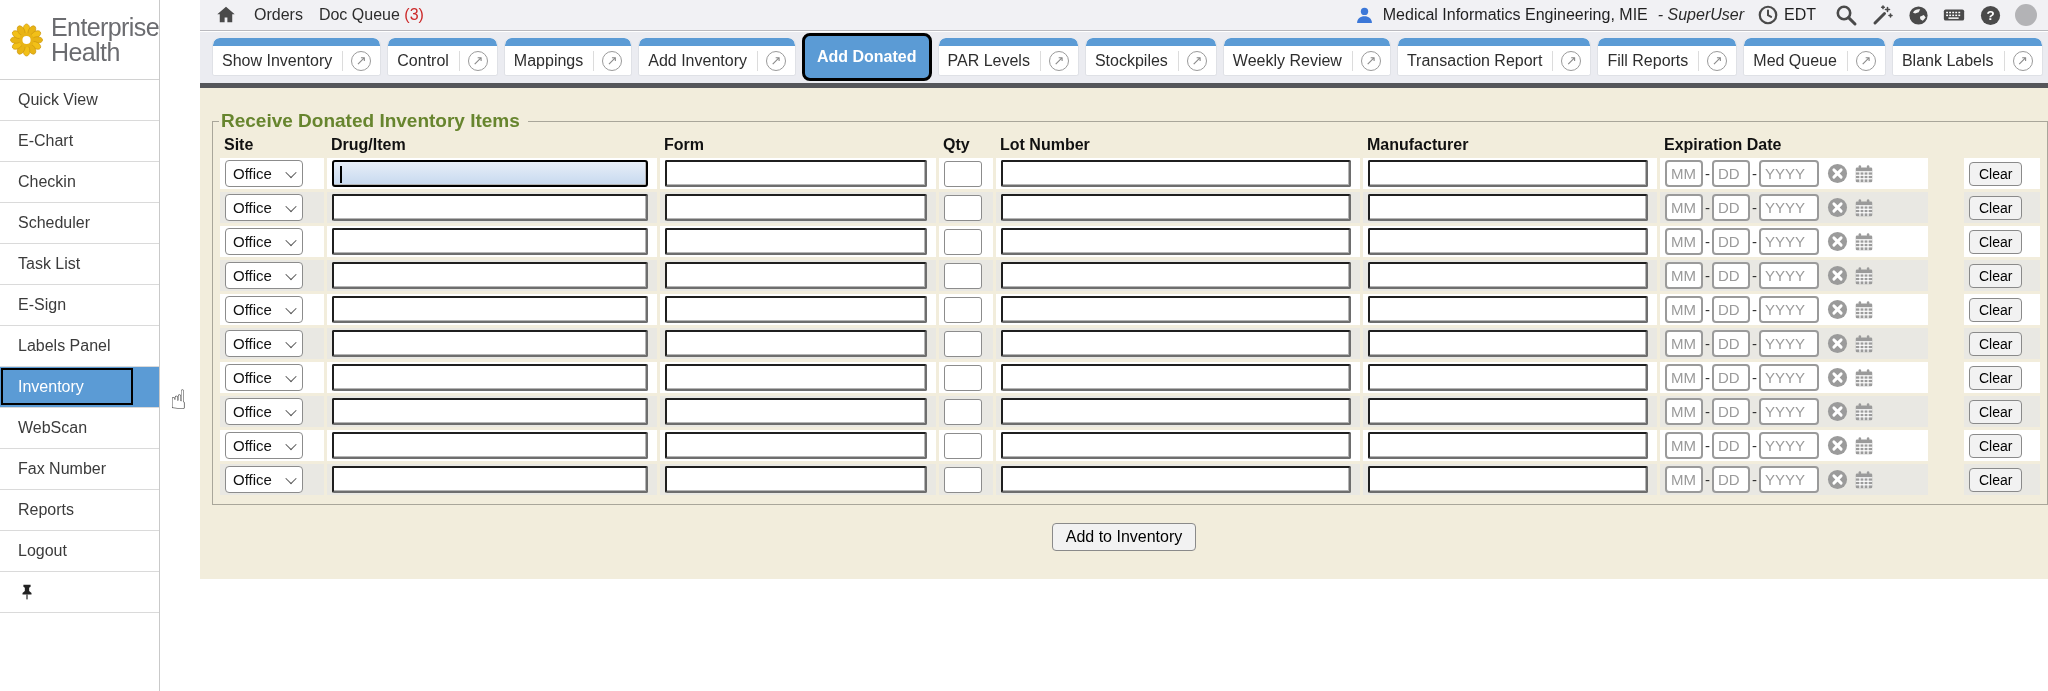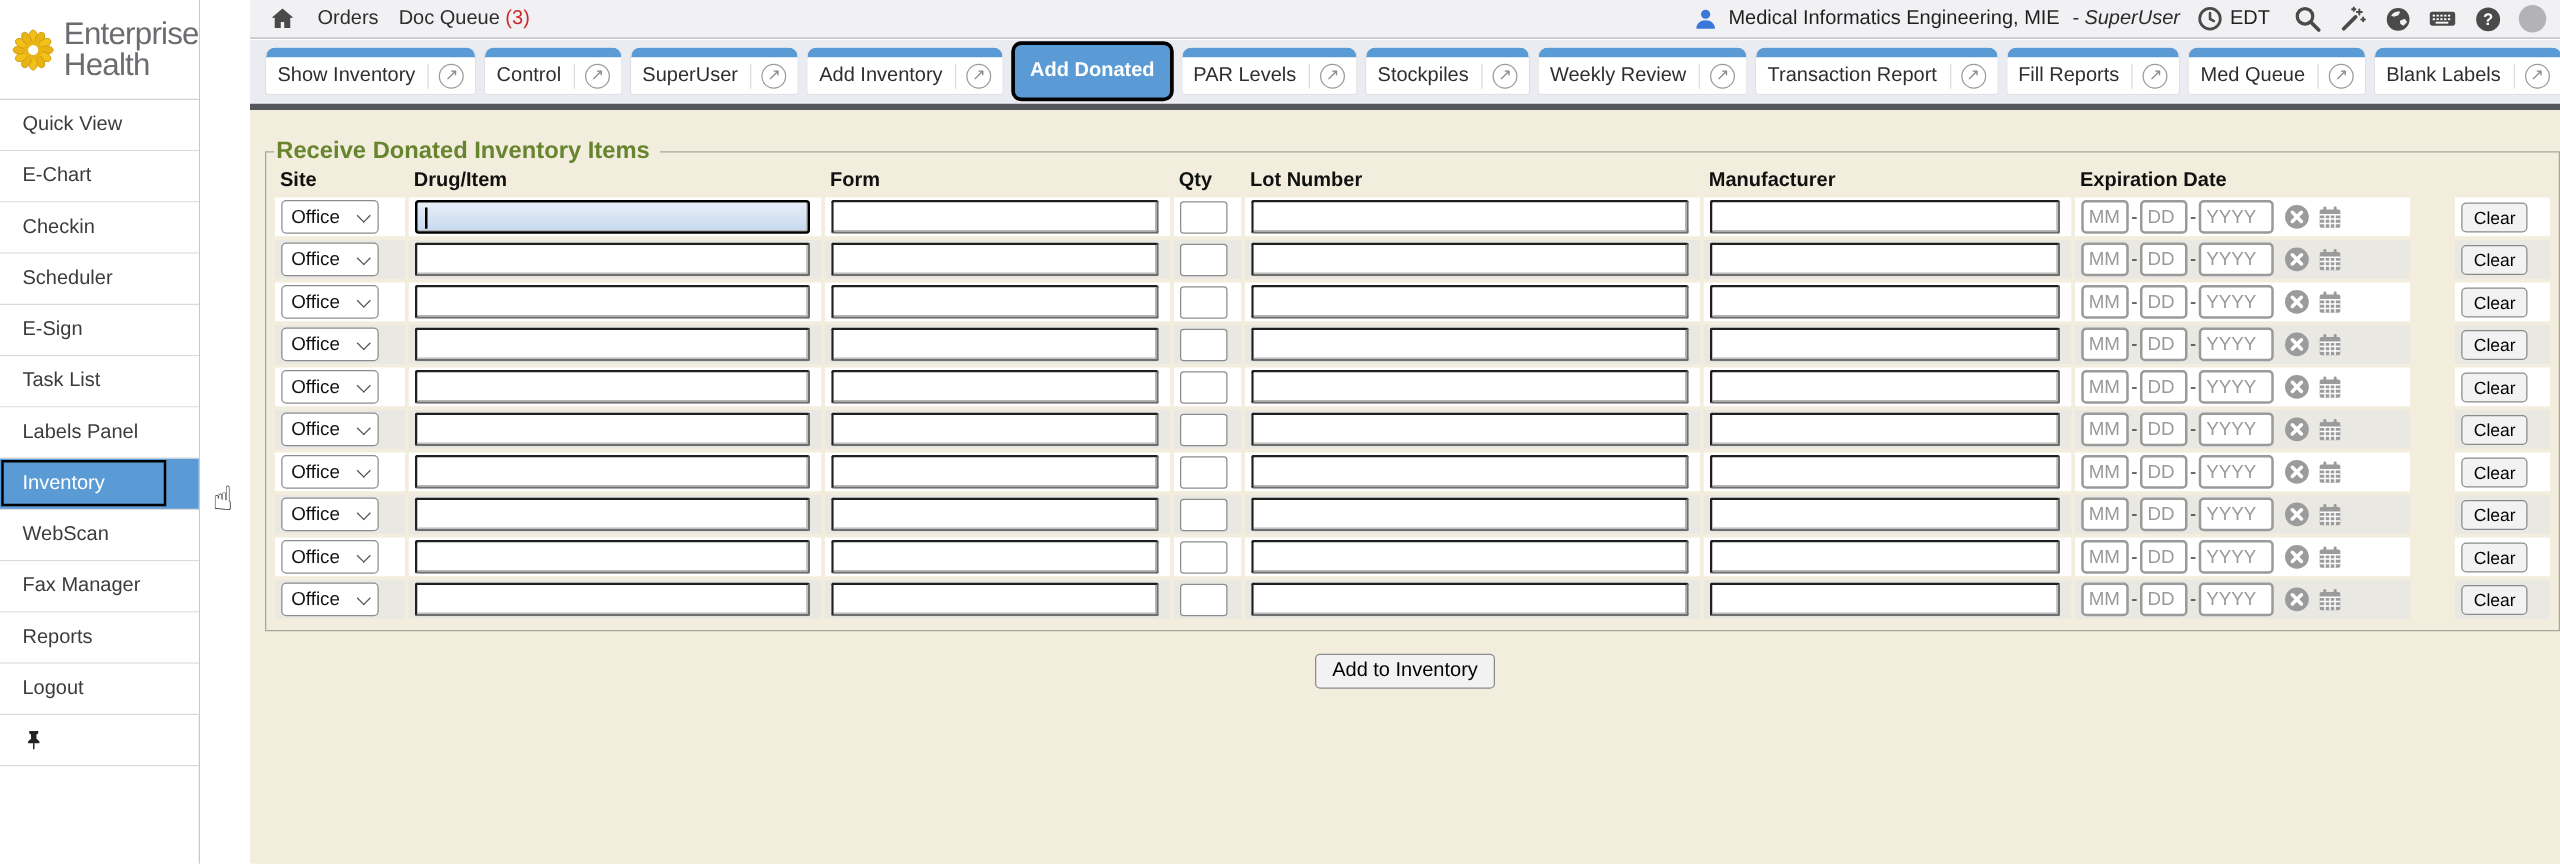--- a/index.html
+++ b/index.html
@@ -55,21 +55,21 @@
     color:#8a8a8a; font-size:13px; line-height:18px; text-align:center; flex:none;
     cursor:pointer; font-family:"DejaVu Sans", sans-serif; }
   .tab.selected { margin-top:1px; height:48px; border:3px solid #000; border-radius:8px;
     background:#5b9bd5; flex-direction:row; align-items:center; padding:0 12px; }
   .tab.selected .tab-body { background:transparent; padding:0; }
   .tab.selected .tab-label { color:#fff; font-weight:bold; }
 
   .darkline { position:absolute; left:200px; top:83px; width:1848px; height:5px; background:#55565a; }
 
   
-  .content { position:absolute; left:200px; top:88px; width:1848px; height:603px;
+  .content { position:absolute; left:200px; top:88px; width:1848px; height:491px;
     background:#f2eddc; overflow:hidden; }
   fieldset.inv-fieldset { margin:22px 20px 0 12px; border:1px solid #a9a69a;
     padding:0 4px 6px 4px; }
   fieldset.inv-fieldset legend { font-size:19px; font-weight:bold; color:#67852e;
     padding:0 8px 0 2px; margin-left:2px; }
   table.inv-table { width:100%; table-layout:fixed; border-collapse:separate;
     border-spacing:3px 3px; }
   .inv-table th { text-align:left; font-size:16px; font-weight:bold; color:#111;
     padding:1px 4px; white-space:nowrap; overflow:hidden; }
   .inv-table td { height:30px; vertical-align:middle; padding:2px 5px; overflow:hidden; }
@@ -204,21 +204,21 @@
     <div class="tab-cap"></div>
     <div class="tab-body">
       <span class="tab-label">Control</span>
       <span class="tab-divider"></span>
       <span class="popout-icon">↗</span>
     </div>
   </div>
       <div class="tab">
     <div class="tab-cap"></div>
     <div class="tab-body">
-      <span class="tab-label">SuperUser</span>
+      <span class="tab-label">Mappings</span>
       <span class="tab-divider"></span>
       <span class="popout-icon">↗</span>
     </div>
   </div>
       <div class="tab">
     <div class="tab-cap"></div>
     <div class="tab-body">
       <span class="tab-label">Add Inventory</span>
       <span class="tab-divider"></span>
       <span class="popout-icon">↗</span>
@@ -350,41 +350,41 @@
         <div class="side-item">
 
     <span class="side-label">Checkin</span>
   </div>
         <div class="side-item">
 
     <span class="side-label">Scheduler</span>
   </div>
         <div class="side-item">
 
+    <span class="side-label">Task List</span>
+  </div>
+        <div class="side-item">
+
     <span class="side-label">E-Sign</span>
-  </div>
-        <div class="side-item">
-
-    <span class="side-label">Task List</span>
   </div>
         <div class="side-item">
 
     <span class="side-label">Labels Panel</span>
   </div>
         <div class="side-item selected">
     <span class="focus-ring"></span>
     <span class="side-label">Inventory</span>
   </div>
         <div class="side-item">
 
     <span class="side-label">WebScan</span>
   </div>
         <div class="side-item">
 
-    <span class="side-label">Fax Manager</span>
+    <span class="side-label">Fax Number</span>
   </div>
         <div class="side-item">
 
     <span class="side-label">Reports</span>
   </div>
         <div class="side-item">
 
     <span class="side-label">Logout</span>
   </div>
       </div>

